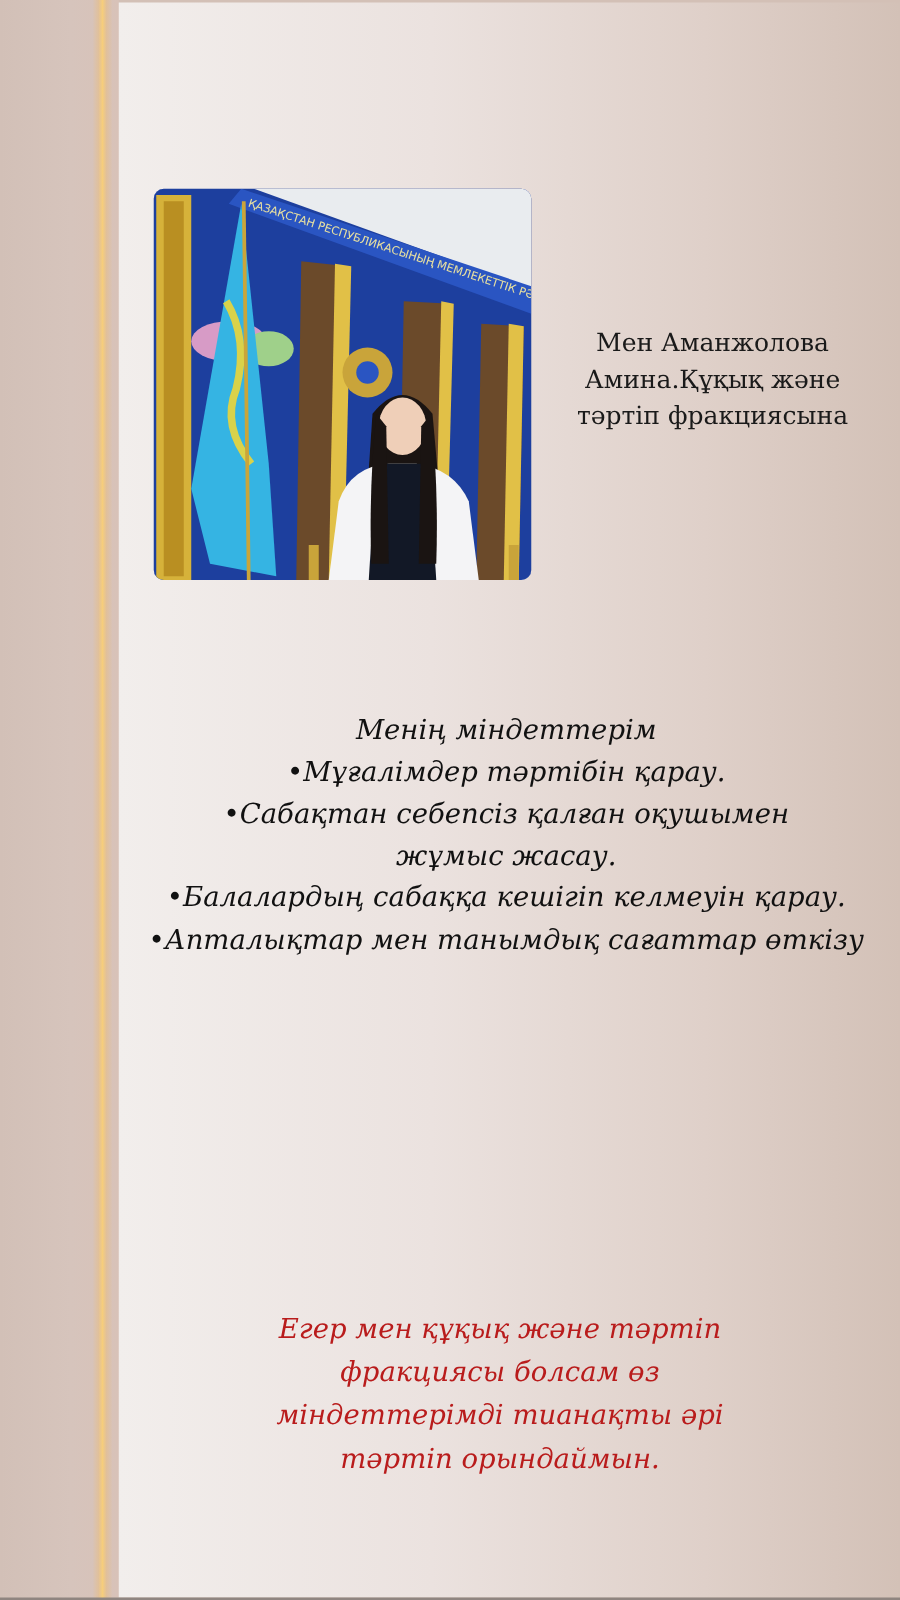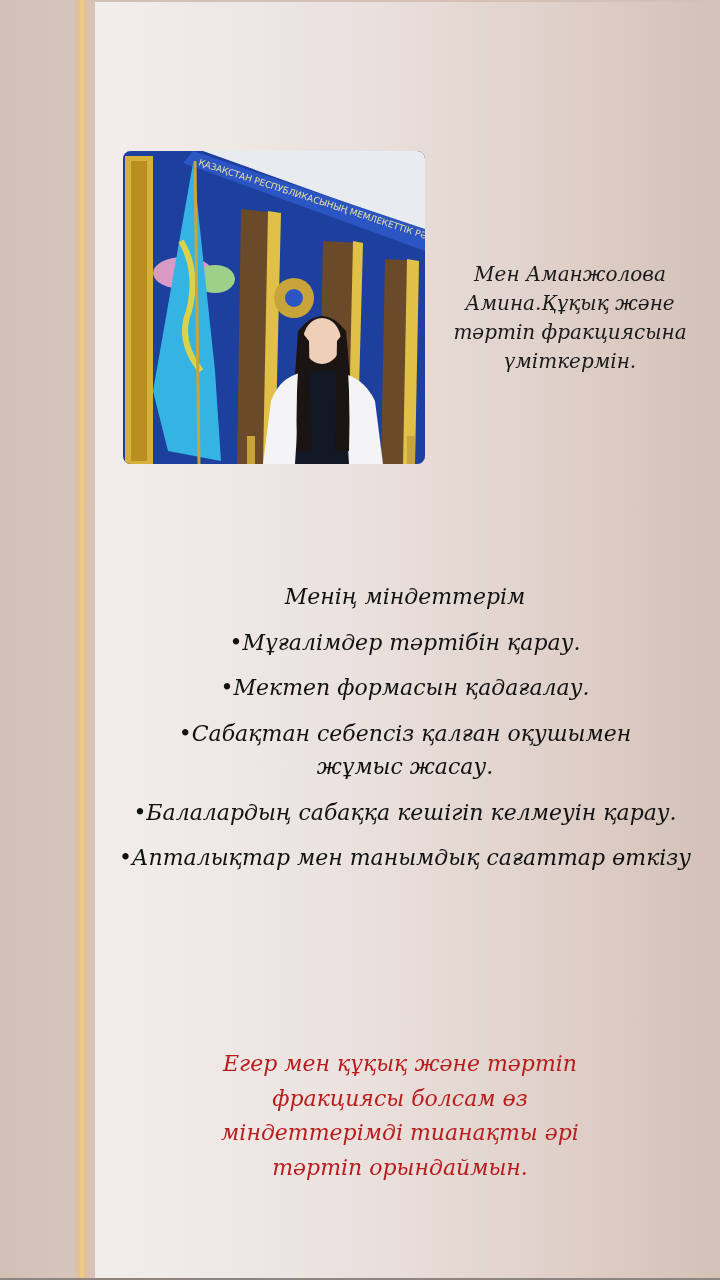--- a/index.html
+++ b/index.html
@@ -50,36 +50,35 @@
       border-radius: 8px;
       overflow: hidden;
       background: #1b3c9a;
     }
     .photo svg { display: block; }
     .intro {
       position: absolute;
       left: 450px; top: 260px;
       width: 240px;
       text-align: center;
-      font-style: italic;
       font-size: 20px;
       line-height: 29px;
       color: #1a1a1a;
     }
     .duties {
       position: absolute;
       left: 105px; top: 568px;
       width: 600px;
       text-align: center;
       font-style: italic;
       font-size: 22px;
       line-height: 33.5px;
       color: #111;
     }
-    .duties p { margin: 12px; }
+    .duties p { margin: 0; }
     .closing {
       position: absolute;
       left: 180px; top: 1047px;
       width: 440px;
       text-align: center;
       font-style: italic;
       font-size: 22px;
       line-height: 34.5px;
       color: #b91c1c;
     }
@@ -130,27 +129,25 @@
 
     <rect x="124" y="285" width="8" height="28" fill="#c9a43a"></rect>
     <rect x="284" y="285" width="8" height="28" fill="#c9a43a"></rect>
   </svg>
 </div>
 
 <div class="intro">
   <div>Мен Аманжолова</div>
   <div>Амина.Құқық және</div>
   <div>тәртіп фракциясына</div>
-  <div>үміткермін.</div>
 </div>
 
 <div class="duties">
   <p>Менің міндеттерім</p>
   <p>•Мұғалімдер тәртібін қарау.</p>
-  <p>•Мектеп формасын қадағалау.</p>
   <p style="padding:0 40px;">•Сабақтан себепсіз қалған оқушымен жұмыс жасау.</p>
   <p>•Балалардың сабаққа кешігіп келмеуін қарау.</p>
   <p>•Апталықтар мен танымдық сағаттар өткізу</p>
 </div>
 
 <div class="closing">
   <div>Егер мен құқық және тәртіп</div>
   <div>фракциясы болсам өз</div>
   <div>міндеттерімді тианақты әрі</div>
   <div>тәртіп орындаймын.</div>

